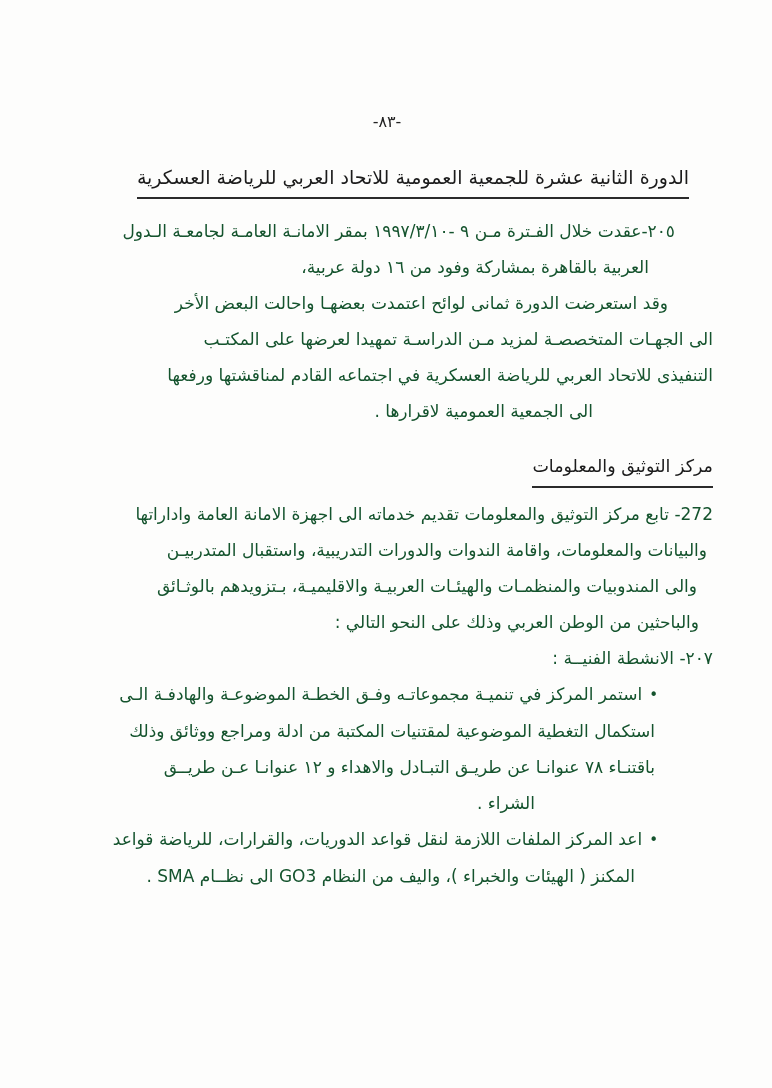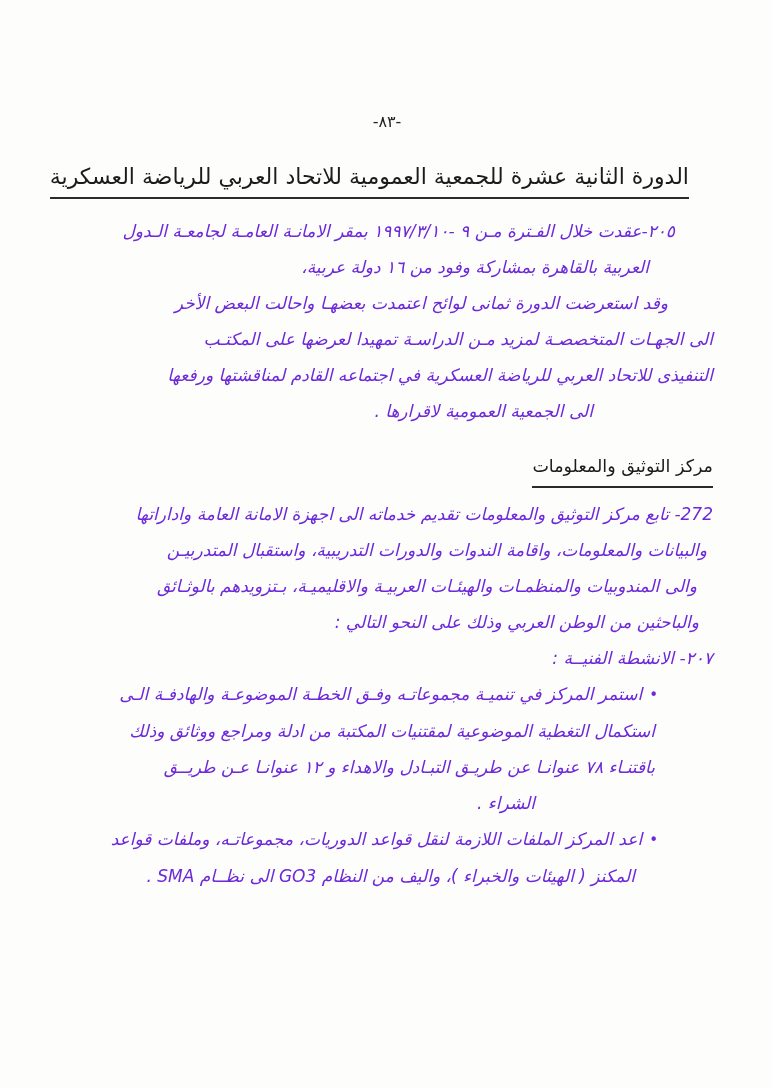--- a/index.html
+++ b/index.html
@@ -34,34 +34,33 @@
   .pageno {
     text-align: center;
     font-size: 16px;
     line-height: 28px;
     letter-spacing: 2px;
     color: #222;
   }
   .title-line {
     margin-top: 26px;
     line-height: 30px;
-    font-size: 22px;
+    font-size: 19px;
     white-space: nowrap;
   }
   .underlined {
     display: inline-block;
     border-bottom: 2px solid #2b2b2b;
     padding-bottom: 5px;
   }
   .line {
     line-height: 36px;
     font-size: 17px;
     white-space: nowrap;
-    color: #6d28d9;
-    font-style: italic;
+    color: #14532d;
   }
   .first-after-title { margin-top: 14px; }
   .section-head-line {
     margin-top: 22px;
     line-height: 30px;
     font-size: 17.5px;
     white-space: nowrap;
     text-align: right;
   }
   .after-head { margin-top: 8px; }
@@ -117,18 +116,18 @@
 
     <div class="line pr55">
       <span class="bullet-marker">•</span><span>استمر المركز  في تنميـة مجموعاتـه وفـق الخطـة الموضوعـة والهادفـة الـى</span>
     </div>
     <div class="line pr58">استكمال التغطية الموضوعية لمقتنيات المكتبة من ادلة ومراجع ووثائق وذلك</div>
     <div class="line pr58">باقتنـاء ٧٨ عنوانـا عن طريـق التبـادل والاهداء و ١٢ عنوانـا عـن طريــق</div>
     <div class="line pr178">الشراء .</div>
 
 
     <div class="line pr55">
-      <span class="bullet-marker">•</span><span>اعد المركز الملفات اللازمة لنقل قواعد الدوريات، مجموعاتـه، وملفات قواعد</span>
+      <span class="bullet-marker">•</span><span>اعد المركز الملفات اللازمة لنقل قواعد الدوريات، والقرارات، للرياضة قواعد</span>
     </div>
     <div class="line pr78">المكنز ( الهيئات والخبراء )، واليف من النظام GO3 الى نظــام SMA .</div>
 
   </div>
 </div>
 
 </body></html>

